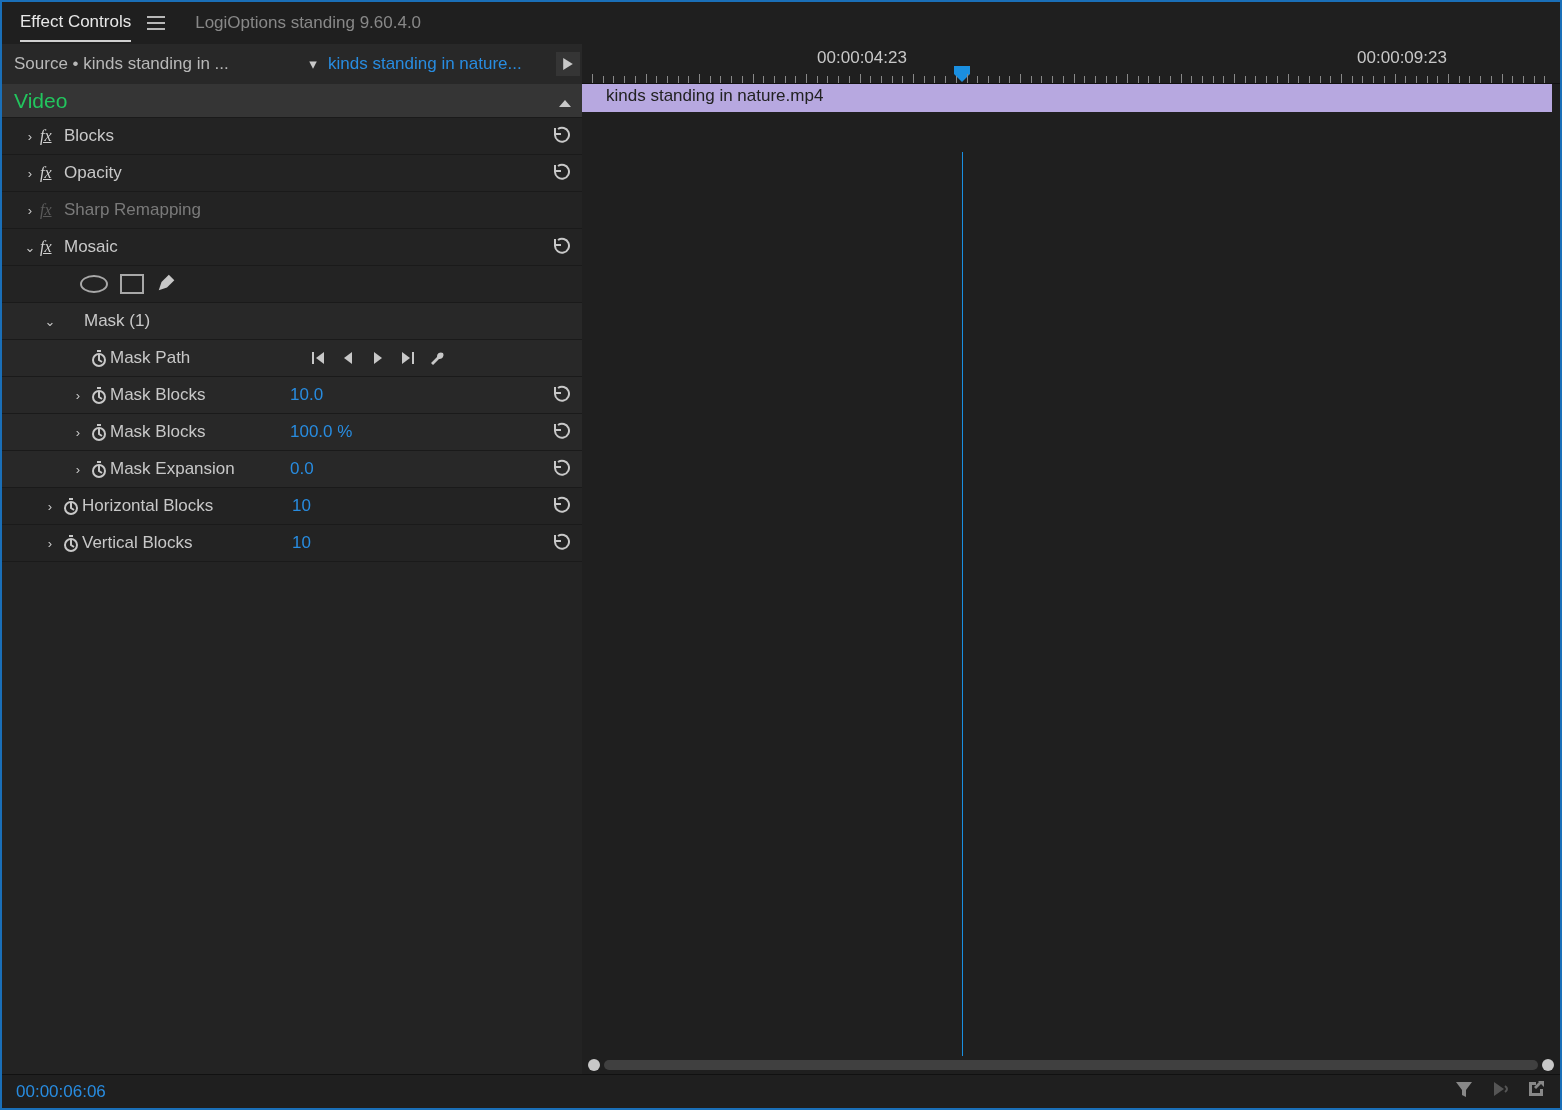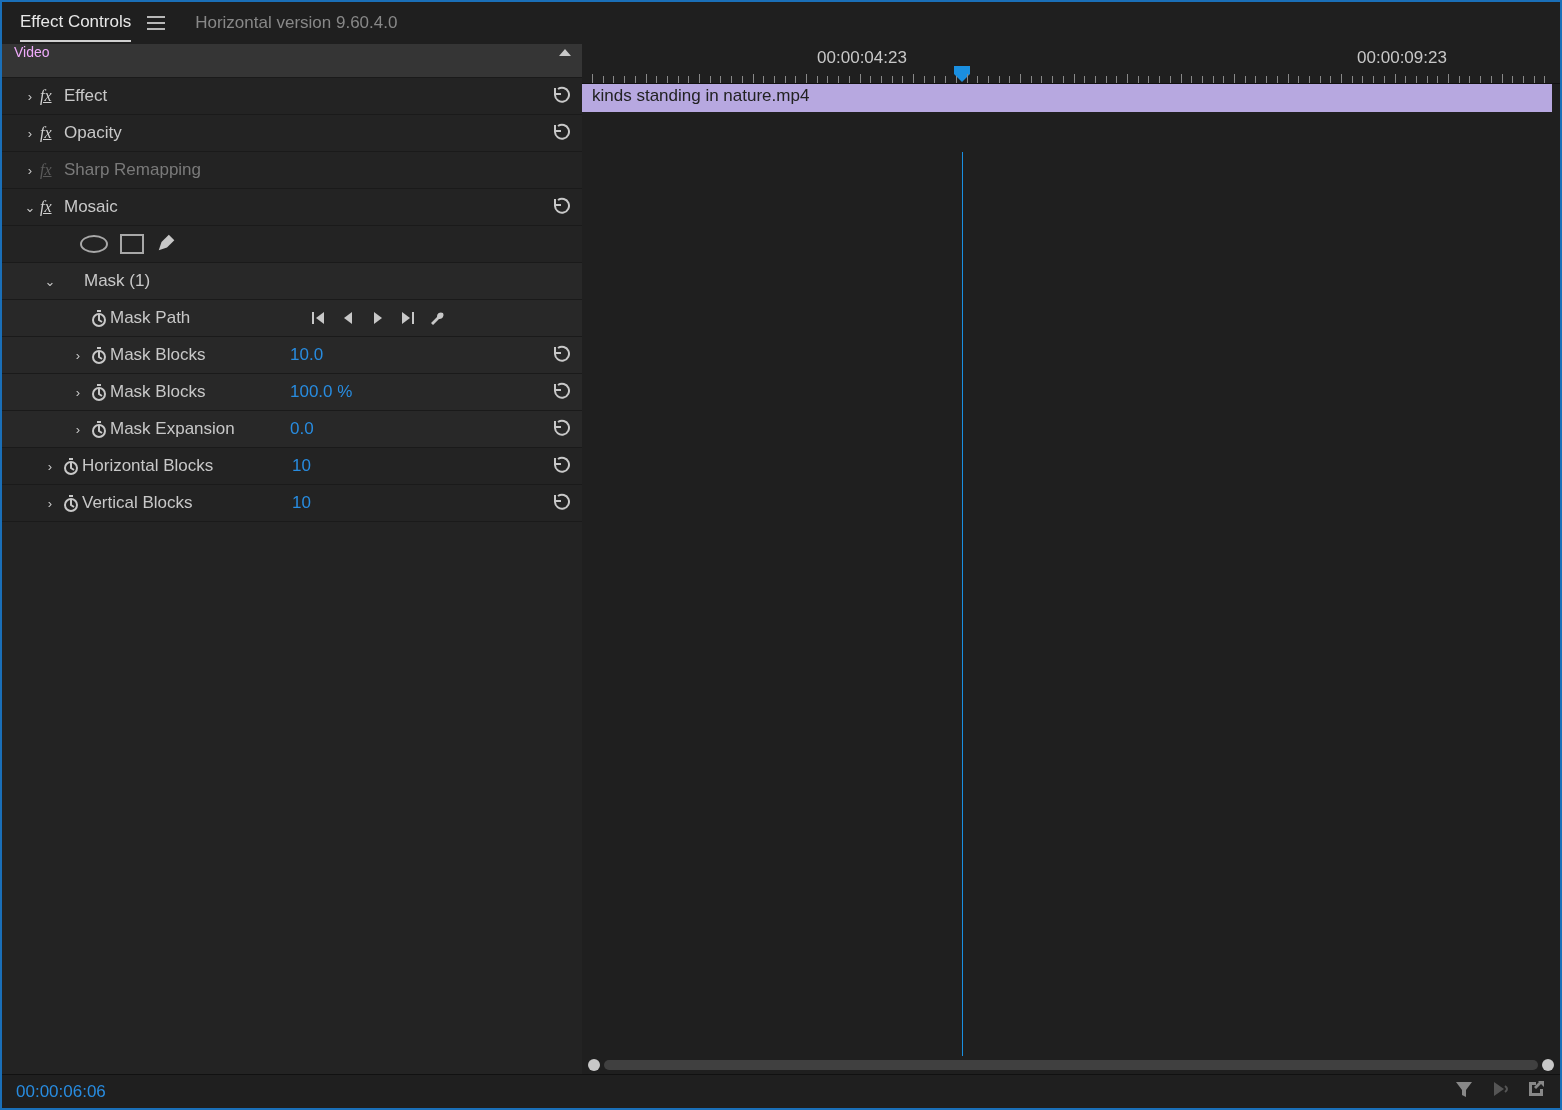--- a/index.html
+++ b/index.html
@@ -15,21 +15,21 @@
 .left-col { width: 580px; display: flex; flex-direction: column; background: #232323; }
 .right-col { flex: 1; display: flex; flex-direction: column; background: #1f1f1f; position: relative; }
 
 .src-row { display: flex; align-items: center; height: 40px; padding: 0 2px 0 12px; background: #282828; font-size: 17px; }
 .src-left { color: #b8b8b8; width: 290px; white-space: nowrap; overflow: hidden; text-overflow: ellipsis; }
 .chev { width: 18px; text-align: center; color: #c8c8c8; cursor: pointer; font-size: 15px; }
 .seq-name { color: #288ce0; margin-left: 6px; flex:1; white-space: nowrap; overflow: hidden; text-overflow: ellipsis; }
 .play-tri { width: 24px; height: 24px; display:flex; align-items:center; justify-content:center; margin-left: 6px; cursor:pointer; background:#353535;}
 .play-tri svg { width: 12px; height: 12px; fill: #c8c8c8; }
 
-.section-hdr { display: flex; height: 34px; padding: 0 10px 0 12px; background: #353535; font-size: 14px; color: #f0abfc; border-bottom: 1px solid #1a1a1a;}
+.section-hdr { display: flex; align-items: center; height: 34px; padding: 0 10px 0 12px; background: #353535; font-size: 21px; color: #22c55e; border-bottom: 1px solid #1a1a1a;}
 .section-hdr .arrow-up { margin-left: auto; }
 .arrow-up svg { width: 14px; height: 10px; fill: #c8c8c8; }
 
 .prop-list { flex: 1; overflow: hidden; }
 .prop-row { display: flex; align-items: center; height: 37px; font-size: 17px; border-bottom: 1px solid #1a1a1a; background: #282828; position: relative; }
 .prop-row.darker { background: #232323; }
 .twirl { width: 20px; display:flex; align-items:center; justify-content:center; cursor:pointer; color:#c8c8c8; font-size: 13px;}
 .fx { font-style: italic; font-family: Georgia, serif; font-size: 16px; color: #d0d0d0; width: 24px; text-decoration: underline; }
 .fx.dim { color: #5a5a5a; }
 .label { color: #c8c8c8; }
@@ -54,21 +54,21 @@
 .ind-3 { width: 66px; }
 .col-label { width: 210px; display:flex; align-items:center; gap: 6px; }
 .col-label-3 { width: 180px; display:flex; gap: 6px; }
 
 .ruler { height: 40px; position: relative; background: #1f1f1f; border-bottom: 1px solid #111; }
 .ruler-label { position:absolute; top: 4px; color: #c8c8c8; font-size: 17px; transform: translateX(-50%); }
 .tick { position:absolute; bottom:0; width:1px; height:7px; background:#888; }
 .tick.major { height: 9px; }
 .playhead-marker { position:absolute; top: 20px; width: 20px; height: 20px; transform: translateX(-50%); }
 .playhead-marker svg { fill: #1a8fe0; }
-.clip-bar { height: 28px; background: #b7a8e0; color: #222; font-size: 17px; padding: 2px 10px; margin-right: 8px;}
+.clip-bar { height: 28px; background: #b7a8e0; color: #222; font-size: 17px; padding: 2px 24px; margin-right: 8px;}
 .playhead-line { position:absolute; top: 40px; bottom: 18px; width: 1px; background: #1a8fe0; }
 .timeline-area { flex:1; position: relative; }
 .h-scroll { position:absolute; bottom:0; left:0; right:0; height:18px; display:flex; align-items:center; padding: 0 6px; background:#1f1f1f;}
 .h-scroll .dot { width:12px; height:12px; border-radius:50%; background:#c8c8c8; }
 .h-scroll .track { flex:1; height:10px; background:#404040; margin: 0 4px; border-radius: 5px; }
 
 .footer { height: 34px; display:flex; align-items:center; padding: 0 14px; font-size: 17px; background:#1f1f1f; border-top: 1px solid #111;}
 .timecode { color: #288ce0; }
 .footer-icons { margin-left:auto; display:flex; gap:16px; align-items:center; }
 .footer-icons svg { width: 20px; height: 20px; fill: #888; }
@@ -78,41 +78,51 @@
 </head>
 <body>
 
 <div class="panel-header">
   <span class="tab">Effect Controls</span>
   <span class="burger">
       <span></span>
       <span></span>
       <span></span>
     </span>
-  <span class="version">Horizontal version 9.60.4.0</span>
+  <span class="version">LogiOptions standing 9.60.4.0</span>
 </div>
 
 <div class="main">
 
   <div class="left-col">
+    <div class="src-row">
+      <span class="src-left">Source • kinds standing in ...</span>
+      <span class="chev">▾</span>
+      <span class="seq-name">kinds standing in nature...</span>
+      <span class="play-tri">
+          <svg viewBox="0 0 10 10">
+            <path d="M1 0 L9 5 L1 10 Z"></path>
+          </svg>
+        </span>
+    </div>
 
     <div class="section-hdr">
       <span>Video</span>
       <span class="arrow-up"><svg viewBox="0 0 14 10">
             <path d="M1 9 L7 2 L13 9 Z"></path>
           </svg></span>
     </div>
 
     <div class="prop-list">
 
       <div class="prop-row darker">
         <span class="ind-1"></span>
           <span class="twirl">›</span>
         <span class="fx">fx</span>
-        <span class="label">Effect</span>
+        <span class="label">Blocks</span>
         <span class="reset"><svg viewBox="0 0 20 18">
               <path d="M3 10 A7 7 0 1 0 6 4"></path>
               <path d="M3 3 L3 9 L9 9" fill="none"></path>
             </svg></span>
       </div>
 
       <div class="prop-row darker">
         <span class="ind-1"></span>
           <span class="twirl">›</span>
         <span class="fx">fx</span>

